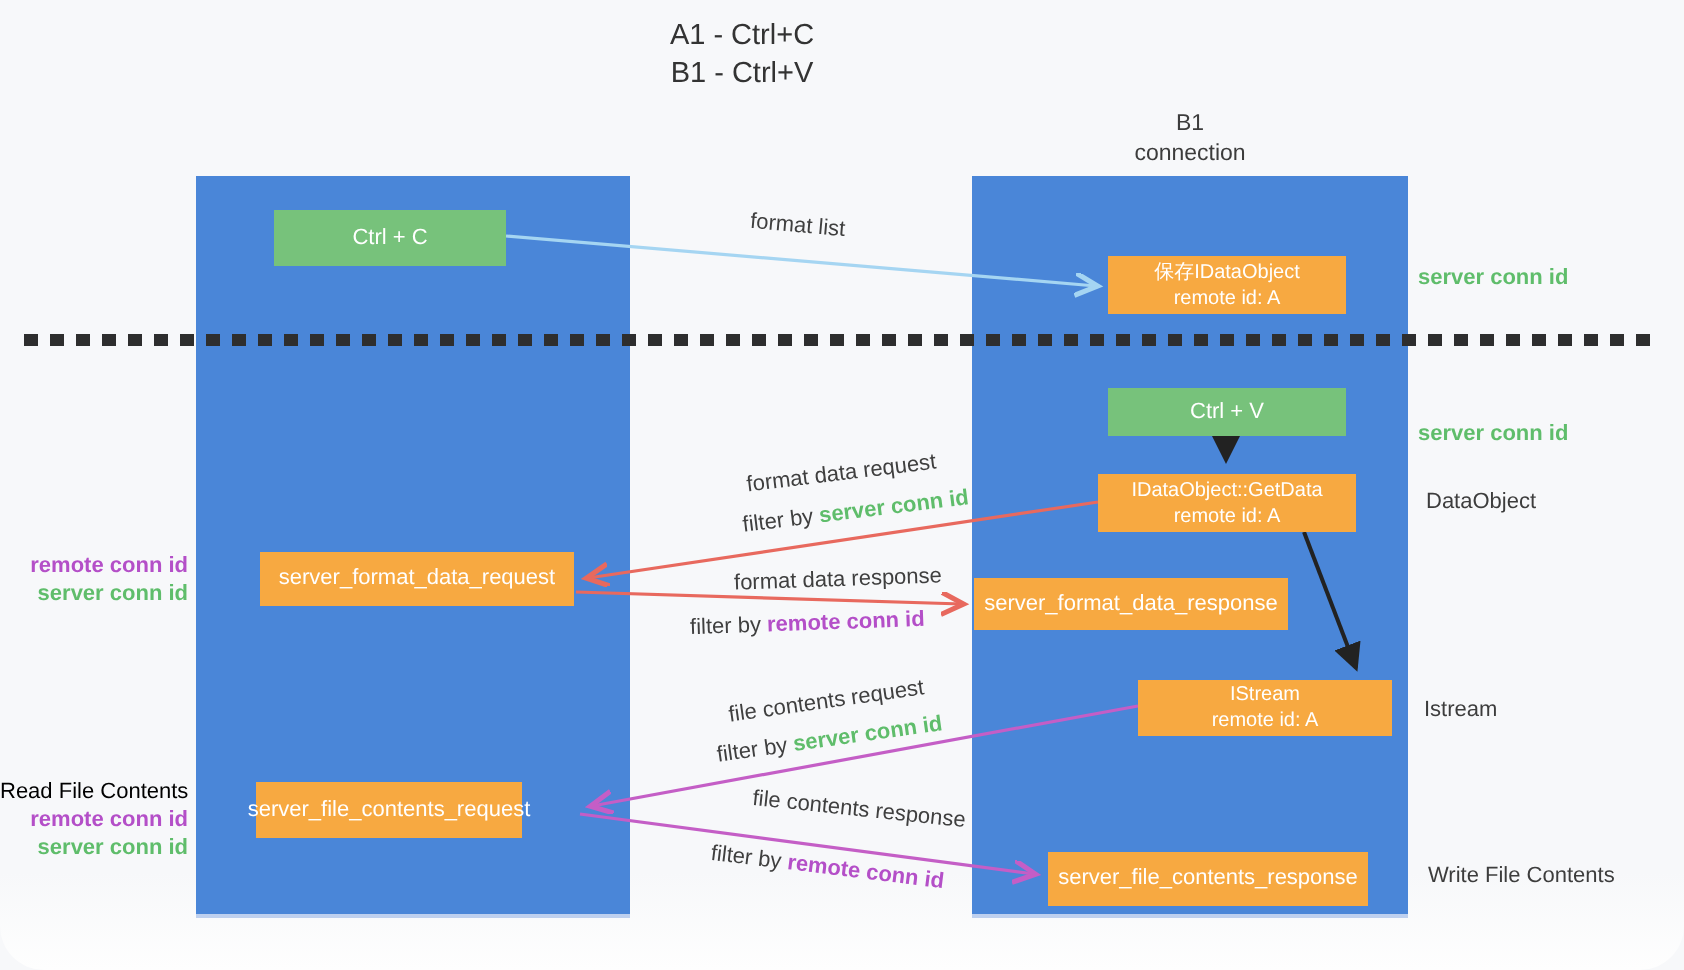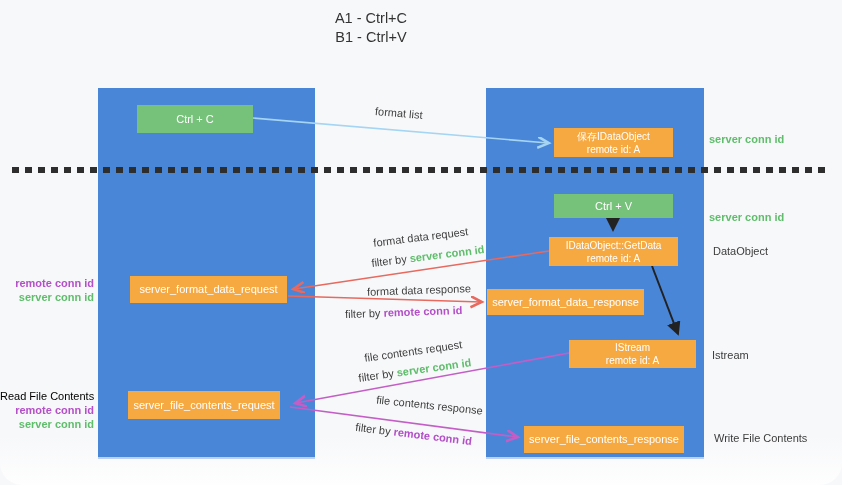--- a/index.html
+++ b/index.html
@@ -46,20 +46,24 @@
 <body>
 
 <div class="stage">
 
   <div class="title">
     <div>A1 - Ctrl+C</div>
     <div>B1 - Ctrl+V</div>
   </div>
 
   <div class="lane-header a1">
+  </div>
+  <div class="lane-header b1">
+    <div>B1</div>
+    <div>connection</div>
   </div>
 
   <div class="lane a1"></div>
   <div class="lane b1"></div>
 
   <div class="dashline"></div>
 
   <svg class="arrows" width="842" height="485">
     <defs>
       <marker id="mBlue" markerWidth="9" markerHeight="9" refX="6.5" refY="3.5" orient="auto">
@@ -108,21 +112,21 @@
 
   <div class="node orange" style="left:487px;top:289px;width:157px;height:26px;">
     <div>server_format_data_response</div>
   </div>
 
   <div class="node orange two-line" style="left:569px;top:340px;width:127px;height:28px;">
     <div>IStream</div>
     <div>remote id: A</div>
   </div>
 
-  <div class="node orange" style="left:128px;top:391px;width:152px;height:28px;">
+  <div class="node orange" style="left:128px;top:391px;width:133px;height:28px;">
     <div>server_file_contents_request</div>
   </div>
 
   <div class="node orange" style="left:524px;top:426px;width:160px;height:27px;justify-content:center;">
     <div>server_file_contents_response</div>
   </div>
 
   <div class="edge-label" style="left:375px;top:107px;transform:rotate(5deg);">format list</div>
 
   <div class="edge-label" style="left:373px;top:231px;transform:rotate(-7deg);">format data request</div>

